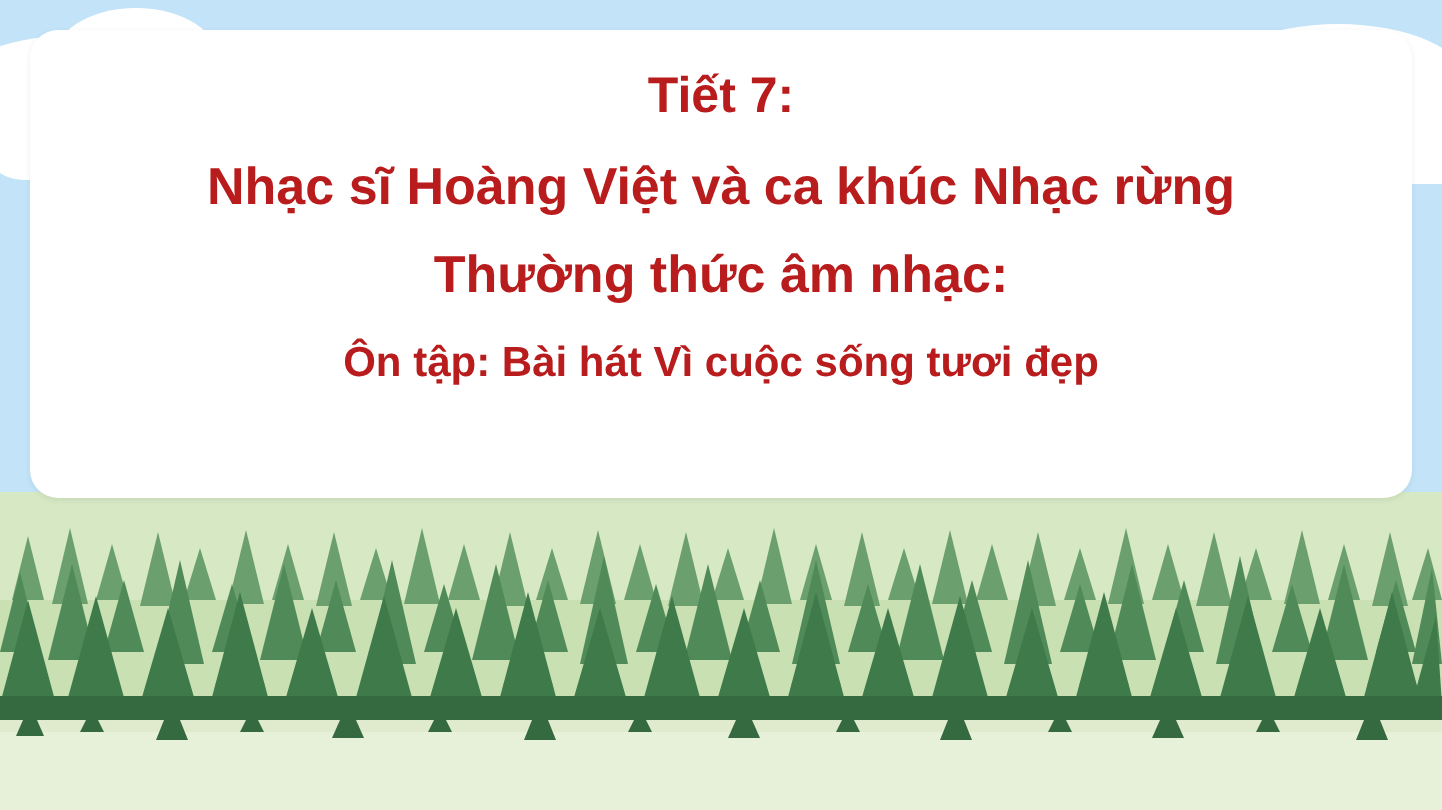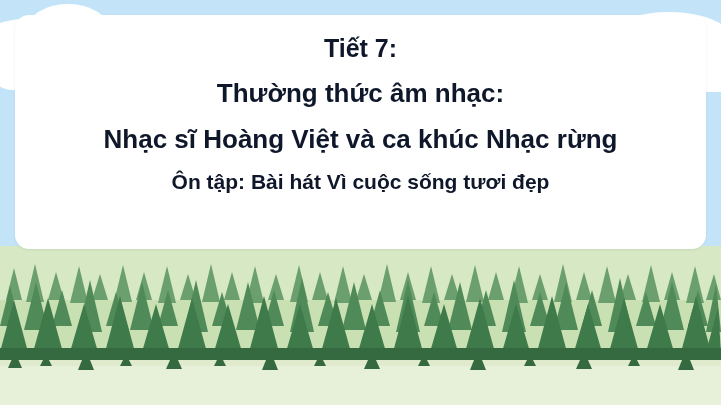--- a/index.html
+++ b/index.html
@@ -101,21 +101,21 @@
     height: 234px;
     display: flex;
     flex-direction: column;
     align-items: center;
     justify-content: flex-start;
     padding-top: 20px;
     box-sizing: border-box;
   }
   .tline {
     font-weight: bold;
-    color: #0f172a;
+    color: #b91c1c;
     text-align: center;
     white-space: nowrap;
     line-height: 1.1;
   }
   .tline-1 { font-size: 25px; margin-bottom: 16px; }
   .tline-2 { font-size: 26px; margin-bottom: 18px; }
   .tline-3 { font-size: 26px; margin-bottom: 16px; }
   .tline-4 { font-size: 21px; }
 </style>
 </head>
@@ -259,19 +259,19 @@
     <path d="M18,10 C26,6 34,8 42,4" fill="none" stroke="#444" stroke-width="1" stroke-dasharray="2.5,2.5"></path>
   </svg>
   <svg class="sketch sketch-right" width="44" height="30" viewBox="0 0 44 30">
     <path d="M8,22 C4,12 10,2 18,4 C24,6 22,15 16,16 C11,17 9,11 13,8" fill="none" stroke="#555" stroke-width="1" stroke-dasharray="2.5,2.5"></path>
     <path d="M20,9 C28,5 34,10 42,6" fill="none" stroke="#555" stroke-width="1" stroke-dasharray="2.5,2.5"></path>
   </svg>
 
   <div class="title-card">
     <div class="title-lines">
       <div class="tline tline-1">Tiết 7:</div>
+      <div class="tline tline-3">Nhạc sĩ Hoàng Việt và ca khúc Nhạc rừng</div>
       <div class="tline tline-2">Thường thức âm nhạc:</div>
-      <div class="tline tline-3">Nhạc sĩ Hoàng Việt và ca khúc Nhạc rừng</div>
       <div class="tline tline-4">Ôn tập: Bài hát Vì cuộc sống tươi đẹp</div>
     </div>
   </div>
 
 </div>
 
 </body></html>

